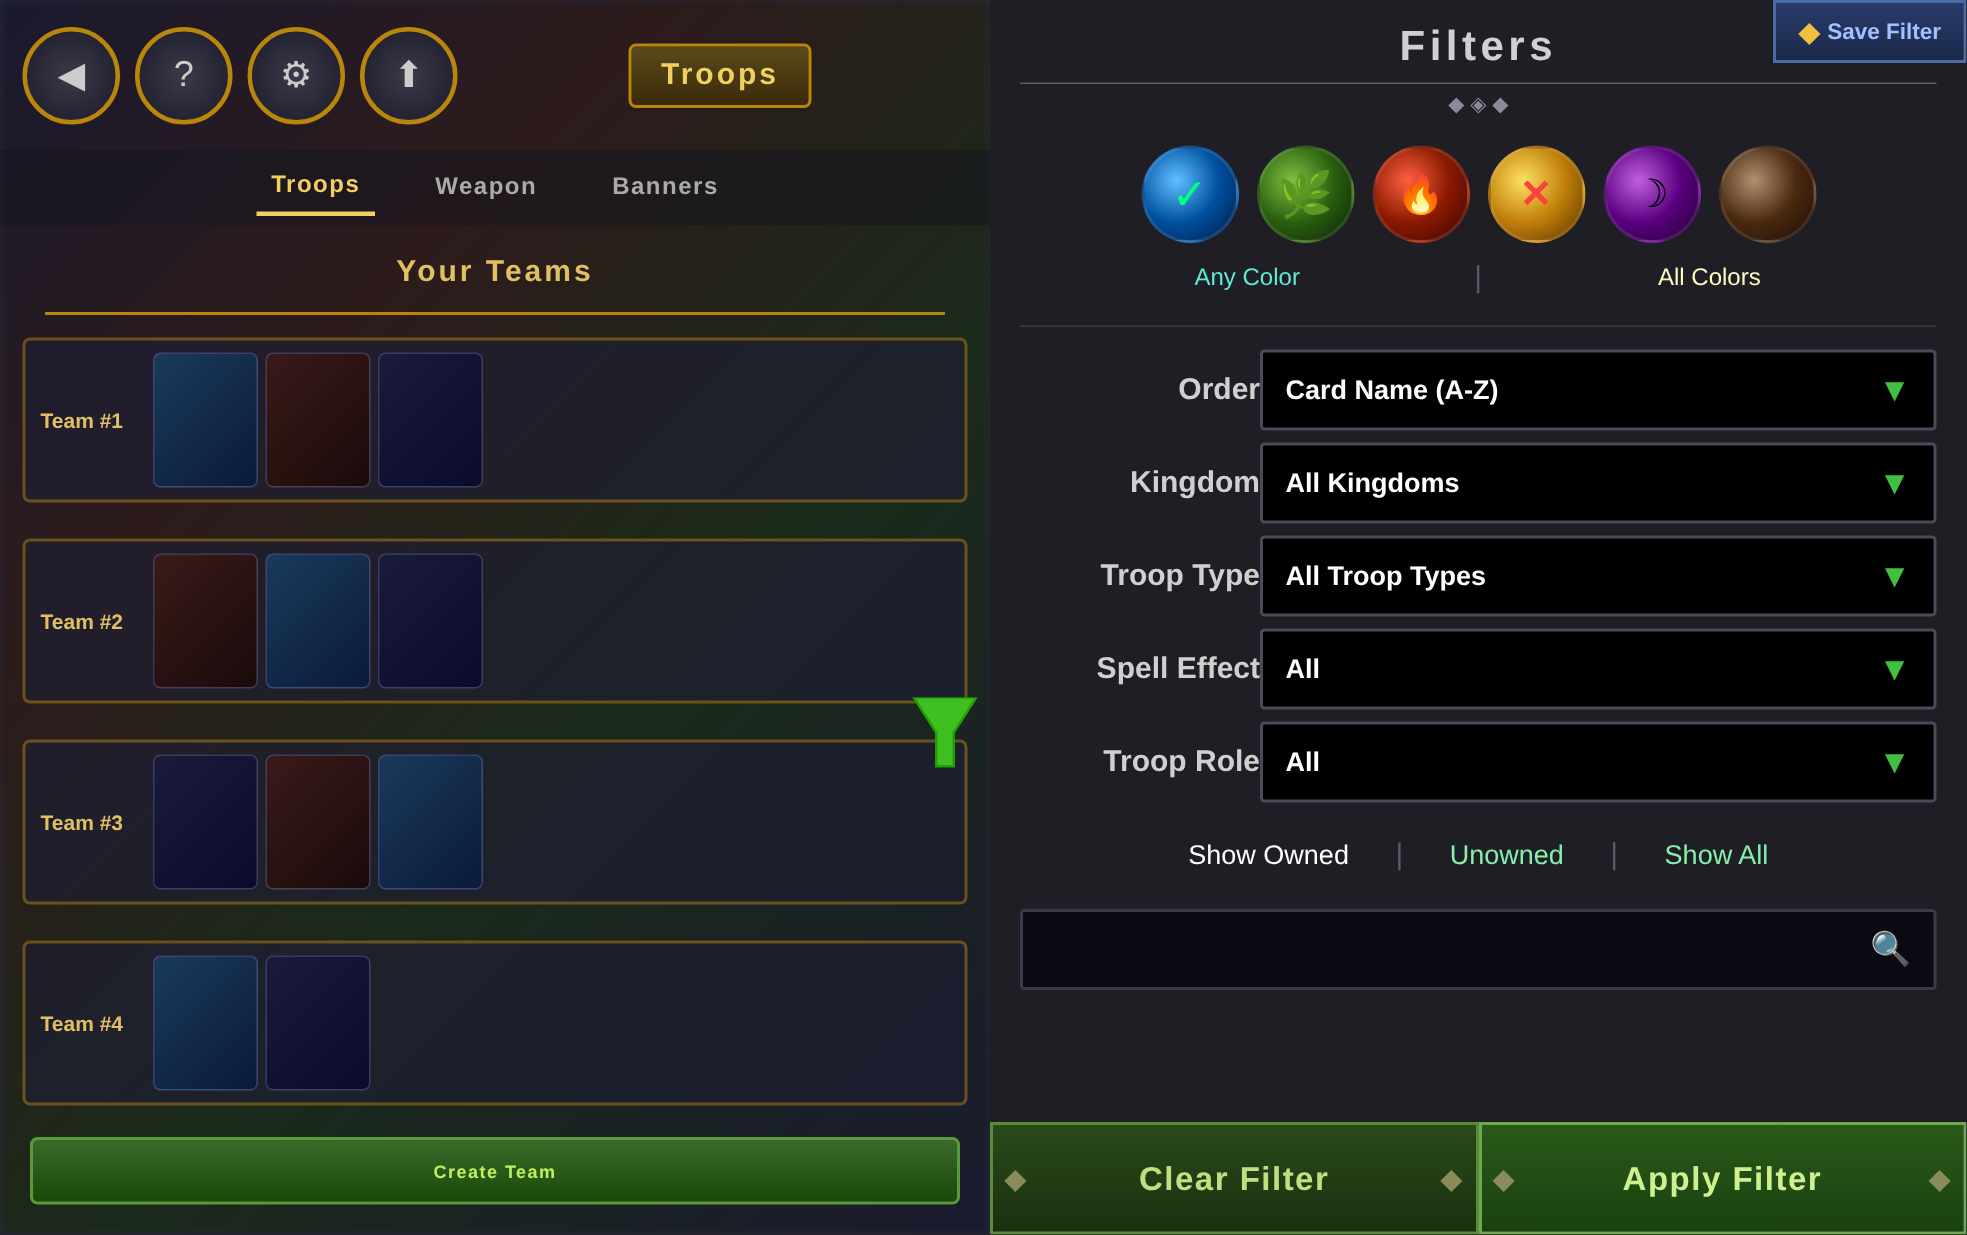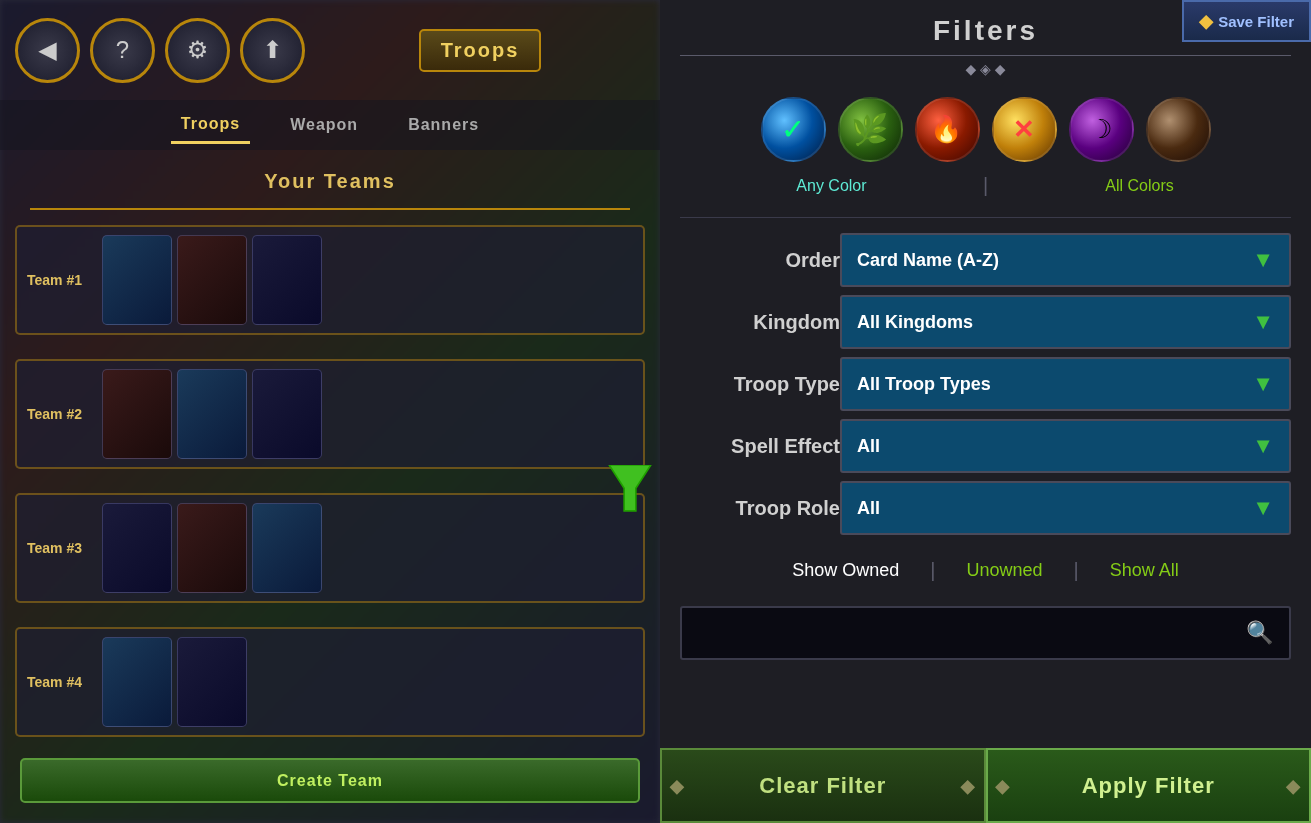--- a/index.html
+++ b/index.html
@@ -199,21 +199,21 @@
     .create-team-btn {
       position: absolute;
       bottom: 10px;
       left: 10px;
       right: 10px;
       height: 45px;
       background: linear-gradient(to bottom, #3a6a2a, #1a4a0a);
       border: 2px solid #5a9a3a;
       border-radius: 5px;
       color: #c0f060;
-      font-size: 16px;
+      font-size: 12px;
       font-weight: bold;
       letter-spacing: 1px;
       display: flex;
       align-items: center;
       justify-content: center;
       cursor: pointer;
     }
 
     
     .right-panel {
@@ -352,21 +352,21 @@
       display: flex;
       align-items: center;
       justify-content: center;
       gap: 0;
       padding: 0 10px;
     }
 
     .color-label {
       flex: 1;
       text-align: center;
-      color: #84cc16;
+      color: #fef9c3;
       font-size: 16px;
       cursor: pointer;
     }
 
     .color-label.active {
       color: #5eead4;
     }
 
     .color-label-divider {
       color: #5a5a6a;
@@ -396,21 +396,21 @@
     .filter-label {
       color: #d0d0d0;
       font-size: 20px;
       font-weight: bold;
       min-width: 160px;
       text-align: right;
     }
 
     .filter-dropdown {
       flex: 1;
-      background: #0c4a6e;
+      background: #000000;
       border: 2px solid #4a4a5a;
       border-radius: 3px;
       padding: 12px 15px;
       display: flex;
       align-items: center;
       justify-content: space-between;
       cursor: pointer;
     }
 
     .filter-dropdown-text {
@@ -427,21 +427,21 @@
     
     .ownership-section {
       padding: 15px 20px;
       display: flex;
       align-items: center;
       justify-content: center;
       gap: 16px;
     }
 
     .ownership-option {
-      color: #84cc16;
+      color: #86efac;
       font-size: 18px;
       cursor: pointer;
       padding: 5px 15px;
     }
 
     .ownership-option.active {
       color: white;
     }
 
     .ownership-divider {

